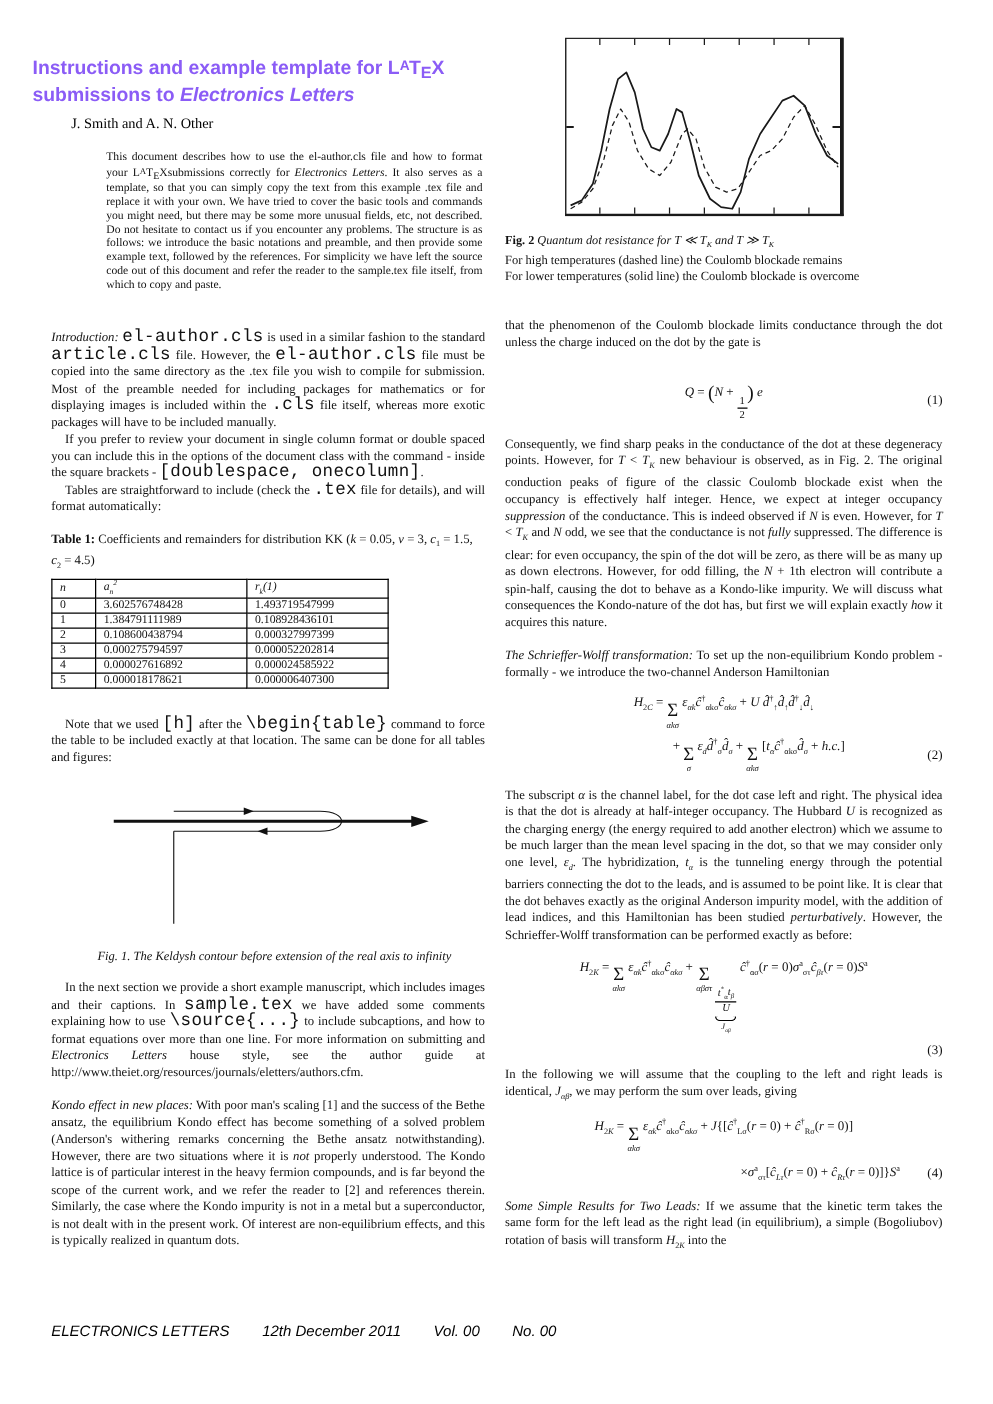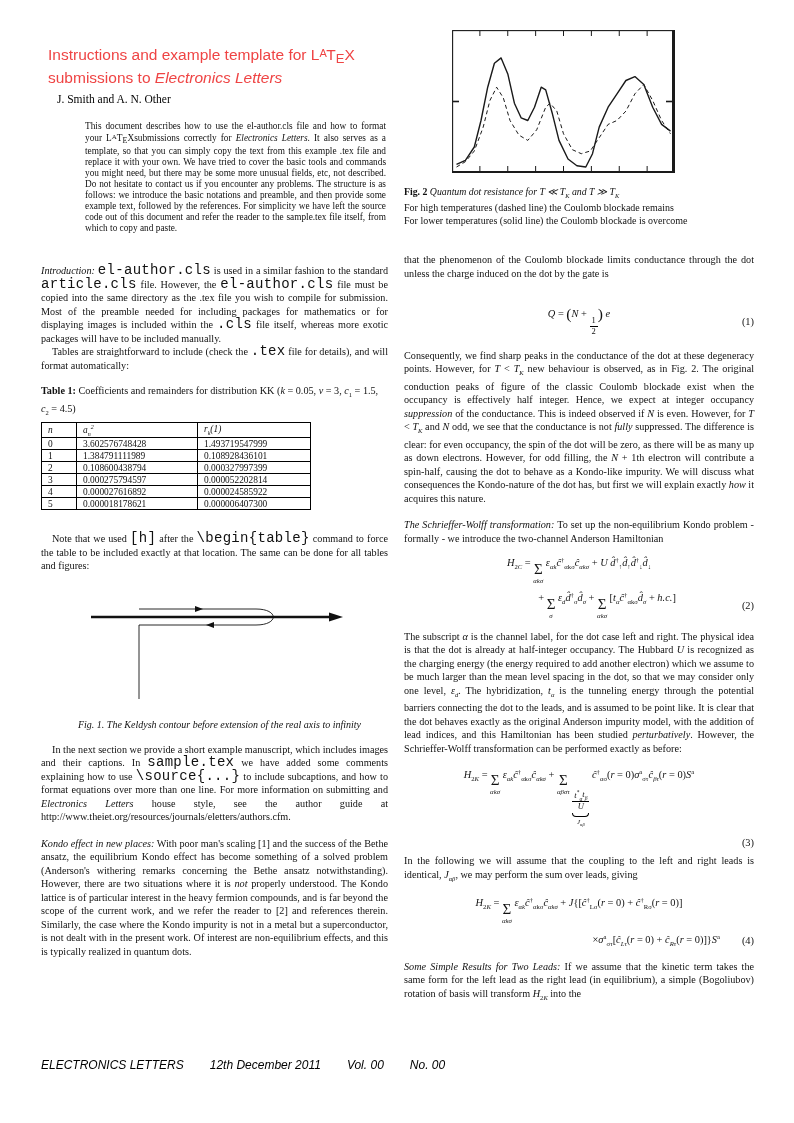--- a/index.html
+++ b/index.html
@@ -1,21 +1,21 @@
 <!DOCTYPE html>
 <html><head>
 <meta charset="utf-8">
 <style>
   html,body{margin:0;padding:0;background:#fff;}
   .page{position:relative;width:794px;height:1123px;background:#ffffff;color:#111;
         font-family:"Liberation Serif","DejaVu Serif",serif;overflow:hidden;}
   
-  .title{position:absolute;left:48px;top:44px;width:420px;
+  .title{position:absolute;left:26px;top:44px;width:420px;
          font-family:"Liberation Sans","DejaVu Sans",sans-serif;
-         font-weight:normal;font-size:15.5px;line-height:18.5px;color:#ef4444;}
+         font-weight:bold;font-size:15.5px;line-height:18.5px;color:#8b5cf6;}
   .title .lA{font-size:11px;vertical-align:3px;letter-spacing:-0.5px;}
   .title .lE{font-size:13px;vertical-align:-3px;}
   .authors{position:absolute;left:57px;top:93px;font-size:11.5px;color:#000;}
   .abstract{position:absolute;left:85px;top:121px;width:301px;
             font-size:9.3px;line-height:11px;text-align:justify;}
   .abstract .lA{font-size:7px;vertical-align:2px;}
   .abstract .lE{font-size:8px;vertical-align:-2px;}
   
   .colL{position:absolute;left:41px;top:264px;width:347px;}
   .colR{position:absolute;left:404px;top:30px;width:350px;}
@@ -64,20 +64,21 @@
 <body>
 
 <div class="page">
 
   <div class="title">Instructions and example template for L<span class="lA">A</span>T<span class="lE">E</span>X<br>submissions to <i>Electronics Letters</i></div>
   <div class="authors">J. Smith and A. N. Other</div>
   <div class="abstract">This document describes how to use the el-author.cls file and how to format your L<span class="lA">A</span>T<span class="lE">E</span>Xsubmissions correctly for <i>Electronics Letters</i>. It also serves as a template, so that you can simply copy the text from this example .tex file and replace it with your own. We have tried to cover the basic tools and commands you might need, but there may be some more unusual fields, etc, not described. Do not hesitate to contact us if you encounter any problems. The structure is as follows: we introduce the basic notations and preamble, and then provide some example text, followed by the references. For simplicity we have left the source code out of this document and refer the reader to the sample.tex file itself, from which to copy and paste.</div>
 
   <div class="colL">
     <p class="p"><i>Introduction:</i> <code>el-author.cls</code> is used in a similar fashion to the standard <code>article.cls</code> file. However, the <code>el-author.cls</code> file must be copied into the same directory as the .tex file you wish to compile for submission. Most of the preamble needed for including packages for mathematics or for displaying images is included within the <code>.cls</code> file itself, whereas more exotic packages will have to be included manually.</p>
+    <p class="p ind">If you prefer to review your document in single column format or double spaced you can include this in the options of the document class with the command - inside the square brackets - <code>[doublespace, onecolumn]</code>.</p>
     <p class="p ind">Tables are straightforward to include (check the <code>.tex</code> file for details), and will format automatically:</p>
 
     <div class="tblcap"><b>Table 1:</b> Coefficients and remainders for distribution KK (<i>k</i> = 0.05, <i>v</i> = 3, <i>c</i><sub>1</sub> = 1.5, <i>c</i><sub>2</sub> = 4.5)</div>
     <table class="data">
       <thead>
         <tr>
           <th><i>n</i></th>
           <th><i>a</i><sub>n</sub><sup>2</sup></th>
           <th><i>r</i><sub>k</sub>(1)</th>
         </tr>

